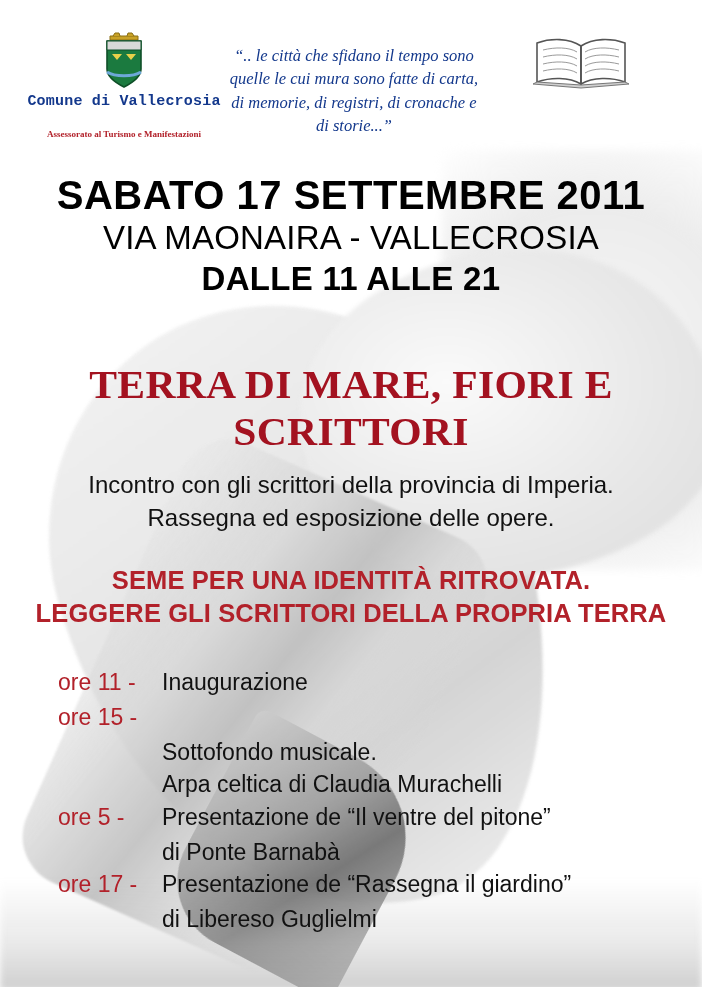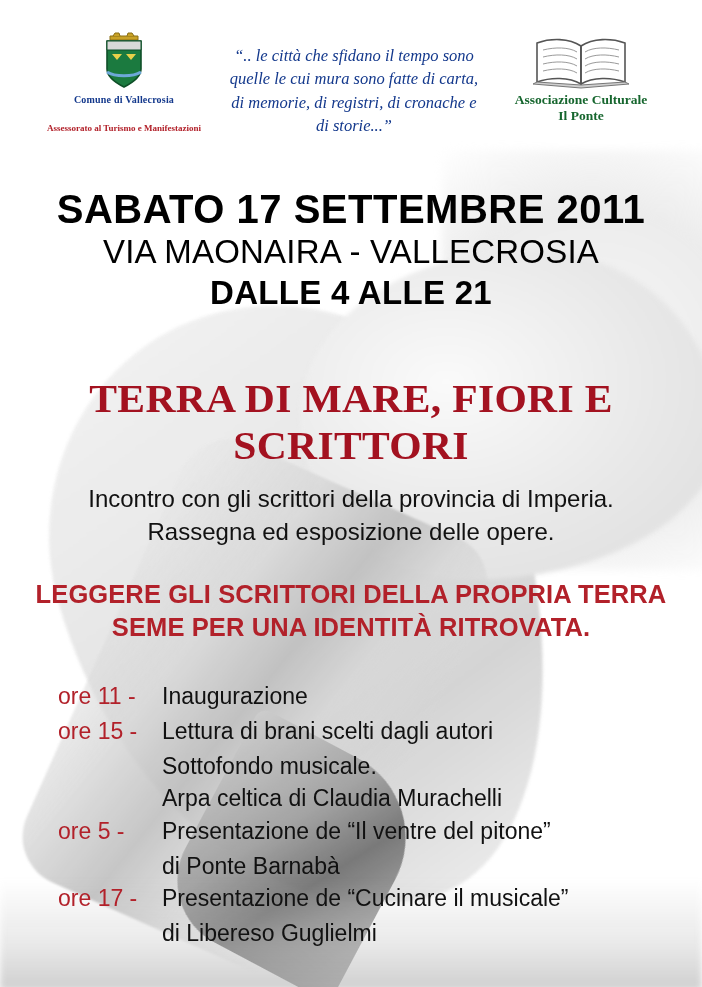--- a/index.html
+++ b/index.html
@@ -99,25 +99,25 @@
   }
   .crest {
     width: 48px;
     height: 56px;
     margin: 0 auto 6px auto;
     position: relative;
   }
   .crest svg { display: block; }
   .comune-name {
     color: #13388c;
-    font-size: 10px;
+    font-size: 15px;
     font-weight: bold;
     letter-spacing: .2px;
     line-height: 1.1;
-    font-family: Liberation Serif, serif;
+    font-family: Liberation Mono, monospace;
   }
   .comune-sub {
     color: #b2212a;
     font-size: 9px;
     font-weight: bold;
     margin-top: 18px;
     font-family: "Liberation Serif", serif;
   }
 
   .quote {
@@ -146,21 +146,21 @@
     font-family: "Liberation Serif", serif;
     font-weight: bold;
     font-size: 13.5px;
     line-height: 1.15;
   }
   .assoc-name .l2 { display: block; }
 
   
   .date-block {
     text-align: center;
-    margin-top: 50px;
+    margin-top: 35px;
     color: #000;
   }
   .date-main {
     font-size: 40px;
     font-weight: bold;
     letter-spacing: .5px;
     line-height: 1.08;
   }
   .date-place {
     font-size: 33px;
@@ -269,65 +269,60 @@
       <div class="book">
         <svg width="116" height="56" viewBox="0 0 116 56">
           <path d="M58 12 C46 4 28 4 14 9 L14 48 C28 43 46 43 58 50 Z" fill="#ffffff" stroke="#555" stroke-width="1.6"></path>
           <path d="M58 12 C70 4 88 4 102 9 L102 48 C88 43 70 43 58 50 Z" fill="#ffffff" stroke="#555" stroke-width="1.6"></path>
           <path d="M58 12 L58 50" stroke="#555" stroke-width="1.6"></path>
           <path d="M20 16 C32 13 46 13 54 18 M20 23 C32 20 46 20 54 25 M20 30 C32 27 46 27 54 32 M20 37 C32 34 46 34 54 39" stroke="#9a9a9a" stroke-width="1" fill="none"></path>
           <path d="M96 16 C84 13 70 13 62 18 M96 23 C84 20 70 20 62 25 M96 30 C84 27 70 27 62 32 M96 37 C84 34 70 34 62 39" stroke="#9a9a9a" stroke-width="1" fill="none"></path>
           <path d="M10 50 L58 54 L106 50 L102 48 L58 51 L14 48 Z" fill="#cfcfcf" stroke="#777" stroke-width="1"></path>
         </svg>
       </div>
-      <div class="assoc-name">
-        <span>Associazione Culturale</span>
-        <span class="l2">Il Ponte</span>
-      </div>
     </div>
   </div>
 
   <div class="date-block">
     <div class="date-main">SABATO 17 SETTEMBRE 2011</div>
     <div class="date-place">VIA MAONAIRA - VALLECROSIA</div>
-    <div class="date-hours">DALLE 4 ALLE 21</div>
+    <div class="date-hours">DALLE 11 ALLE 21</div>
   </div>
 
   <div class="main-title">TERRA DI MARE, FIORI E SCRITTORI</div>
 
   <div class="subtitle">
     <div>Incontro con gli scrittori della provincia di Imperia.</div>
     <div>Rassegna ed esposizione delle opere.</div>
   </div>
 
   <div class="claim">
+    <div>SEME PER UNA IDENTITÀ RITROVATA.</div>
     <div>LEGGERE GLI SCRITTORI DELLA PROPRIA TERRA</div>
-    <div>SEME PER UNA IDENTITÀ RITROVATA.</div>
   </div>
 
   <div class="schedule">
 
     <div class="sched-row">
       <div class="sched-time">ore 11 -</div>
       <div class="sched-desc">Inaugurazione</div>
     </div>
 
     <div class="sched-row">
       <div class="sched-time">ore 15 -</div>
-      <div class="sched-desc">Lettura di brani scelti dagli autori</div>
     </div>
     <div class="sched-cont">Sottofondo musicale.</div>
     <div class="sched-cont">Arpa celtica di Claudia Murachelli</div>
 
     <div class="sched-row">
       <div class="sched-time">ore 5 -</div>
       <div class="sched-desc">Presentazione de “Il ventre del pitone”</div>
     </div>
     <div class="sched-cont">di Ponte Barnabà</div>
 
     <div class="sched-row">
       <div class="sched-time">ore 17 -</div>
-      <div class="sched-desc">Presentazione de “Cucinare il musicale”</div>
+      <div class="sched-desc">Presentazione de “Rassegna il giardino”</div>
     </div>
     <div class="sched-cont">di Libereso Guglielmi</div>
 
   </div>
 </div>
 
 </body></html>

